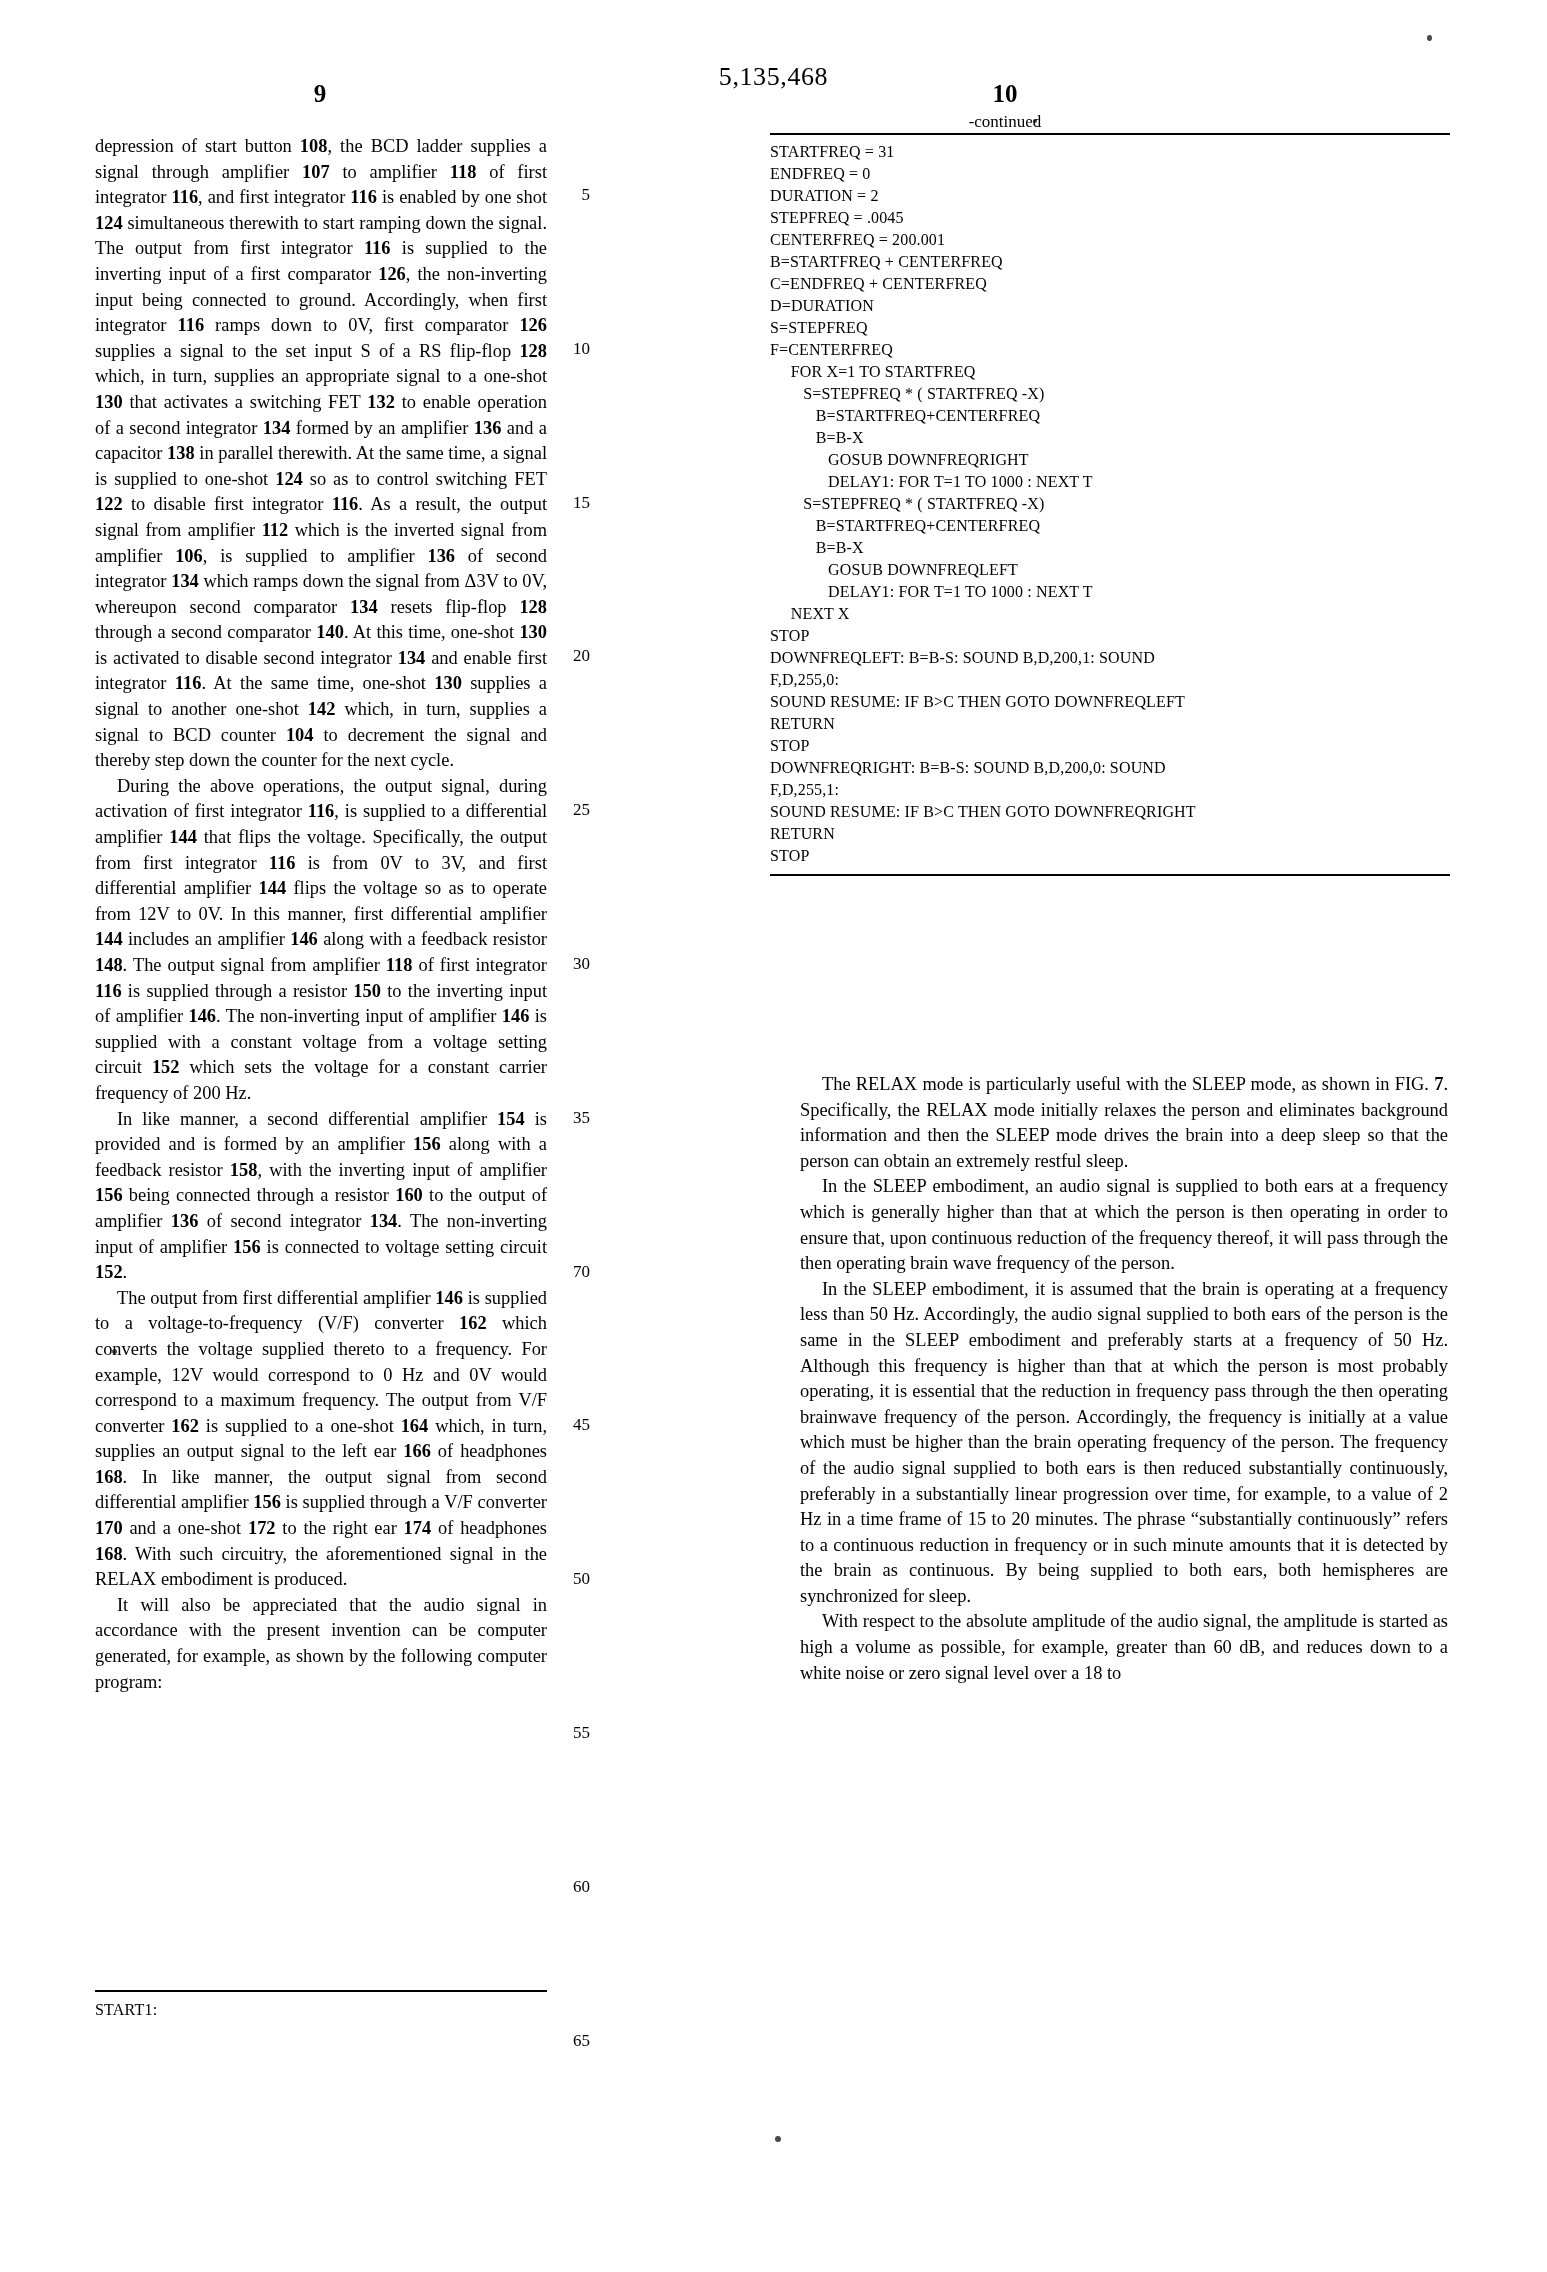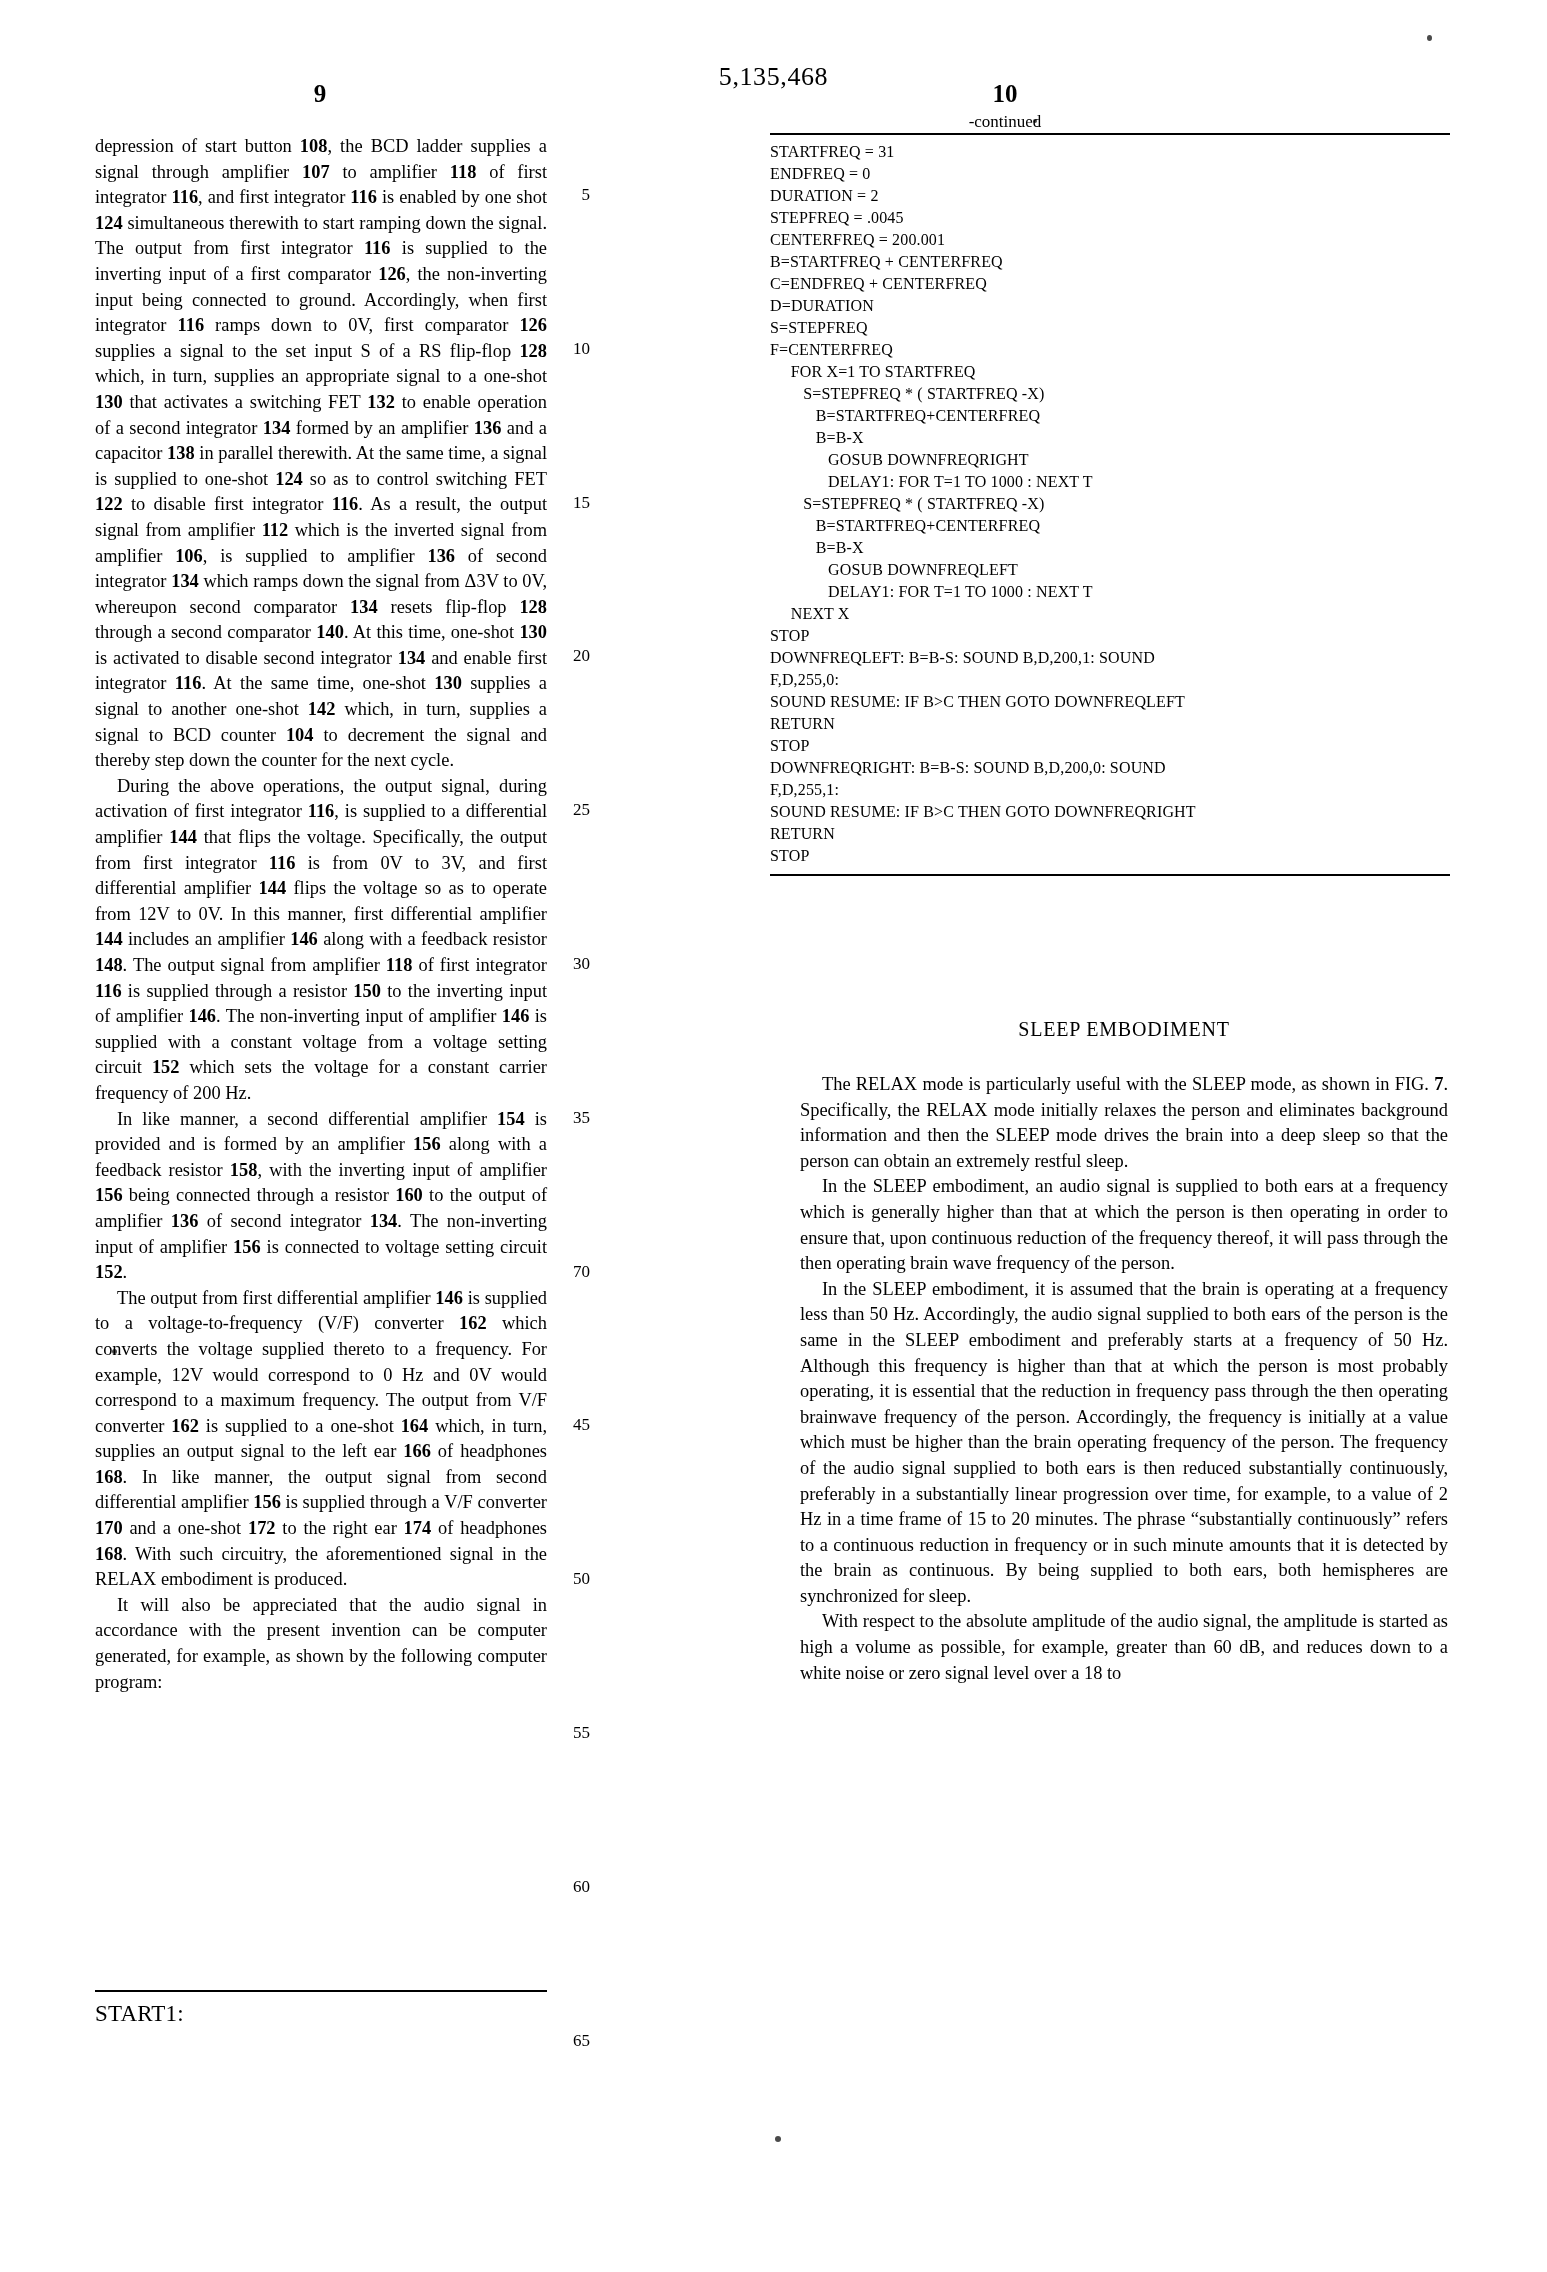--- a/index.html
+++ b/index.html
@@ -116,21 +116,21 @@
 
   
   .start-block {
     position: absolute;
     left: 95px;
     top: 1990px;
     width: 452px;
   }
   .start-block .rule { width: 452px; margin-bottom: 9px; }
   .start-block .label {
-    font-size: 23px;
+    font-size: 16px;
     letter-spacing: 0.2px;
     font-family: Liberation Serif, serif;
   }
 
   
   .section-heading {
     position: absolute;
     left: 800px;
     top: 1018px;
     width: 648px;
@@ -216,21 +216,20 @@
 RETURN
 STOP
 DOWNFREQRIGHT: B=B-S: SOUND B,D,200,0: SOUND
 F,D,255,1:
 SOUND RESUME: IF B&gt;C THEN GOTO DOWNFREQRIGHT
 RETURN
 STOP</pre>
     <hr class="rule bottom">
   </div>
 
-  <div class="section-heading">SLEEP EMBODIMENT</div>
 
   <div class="col right" style="top:1058px;margin-top:14px;">
     <p class="indent">The RELAX mode is particularly useful with the SLEEP mode, as shown in FIG. <b>7</b>. Specifically, the RELAX mode initially relaxes the person and eliminates background information and then the SLEEP mode drives the brain into a deep sleep so that the person can obtain an extremely restful sleep.</p>
     <p class="indent">In the SLEEP embodiment, an audio signal is supplied to both ears at a frequency which is generally higher than that at which the person is then operating in order to ensure that, upon continuous reduction of the frequency thereof, it will pass through the then operating brain wave frequency of the person.</p>
     <p class="indent">In the SLEEP embodiment, it is assumed that the brain is operating at a frequency less than 50 Hz. Accordingly, the audio signal supplied to both ears of the person is the same in the SLEEP embodiment and preferably starts at a frequency of 50 Hz. Although this frequency is higher than that at which the person is most probably operating, it is essential that the reduction in frequency pass through the then operating brainwave frequency of the person. Accordingly, the frequency is initially at a value which must be higher than the brain operating frequency of the person. The frequency of the audio signal supplied to both ears is then reduced substantially continuously, preferably in a substantially linear progression over time, for example, to a value of 2 Hz in a time frame of 15 to 20 minutes. The phrase “substantially continuously” refers to a continuous reduction in frequency or in such minute amounts that it is detected by the brain as continuous. By being supplied to both ears, both hemispheres are synchronized for sleep.</p>
     <p class="indent">With respect to the absolute amplitude of the audio signal, the amplitude is started as high a volume as possible, for example, greater than 60 dB, and reduces down to a white noise or zero signal level over a 18 to</p>
   </div>
 
   <div class="start-block">
     <hr class="rule">

